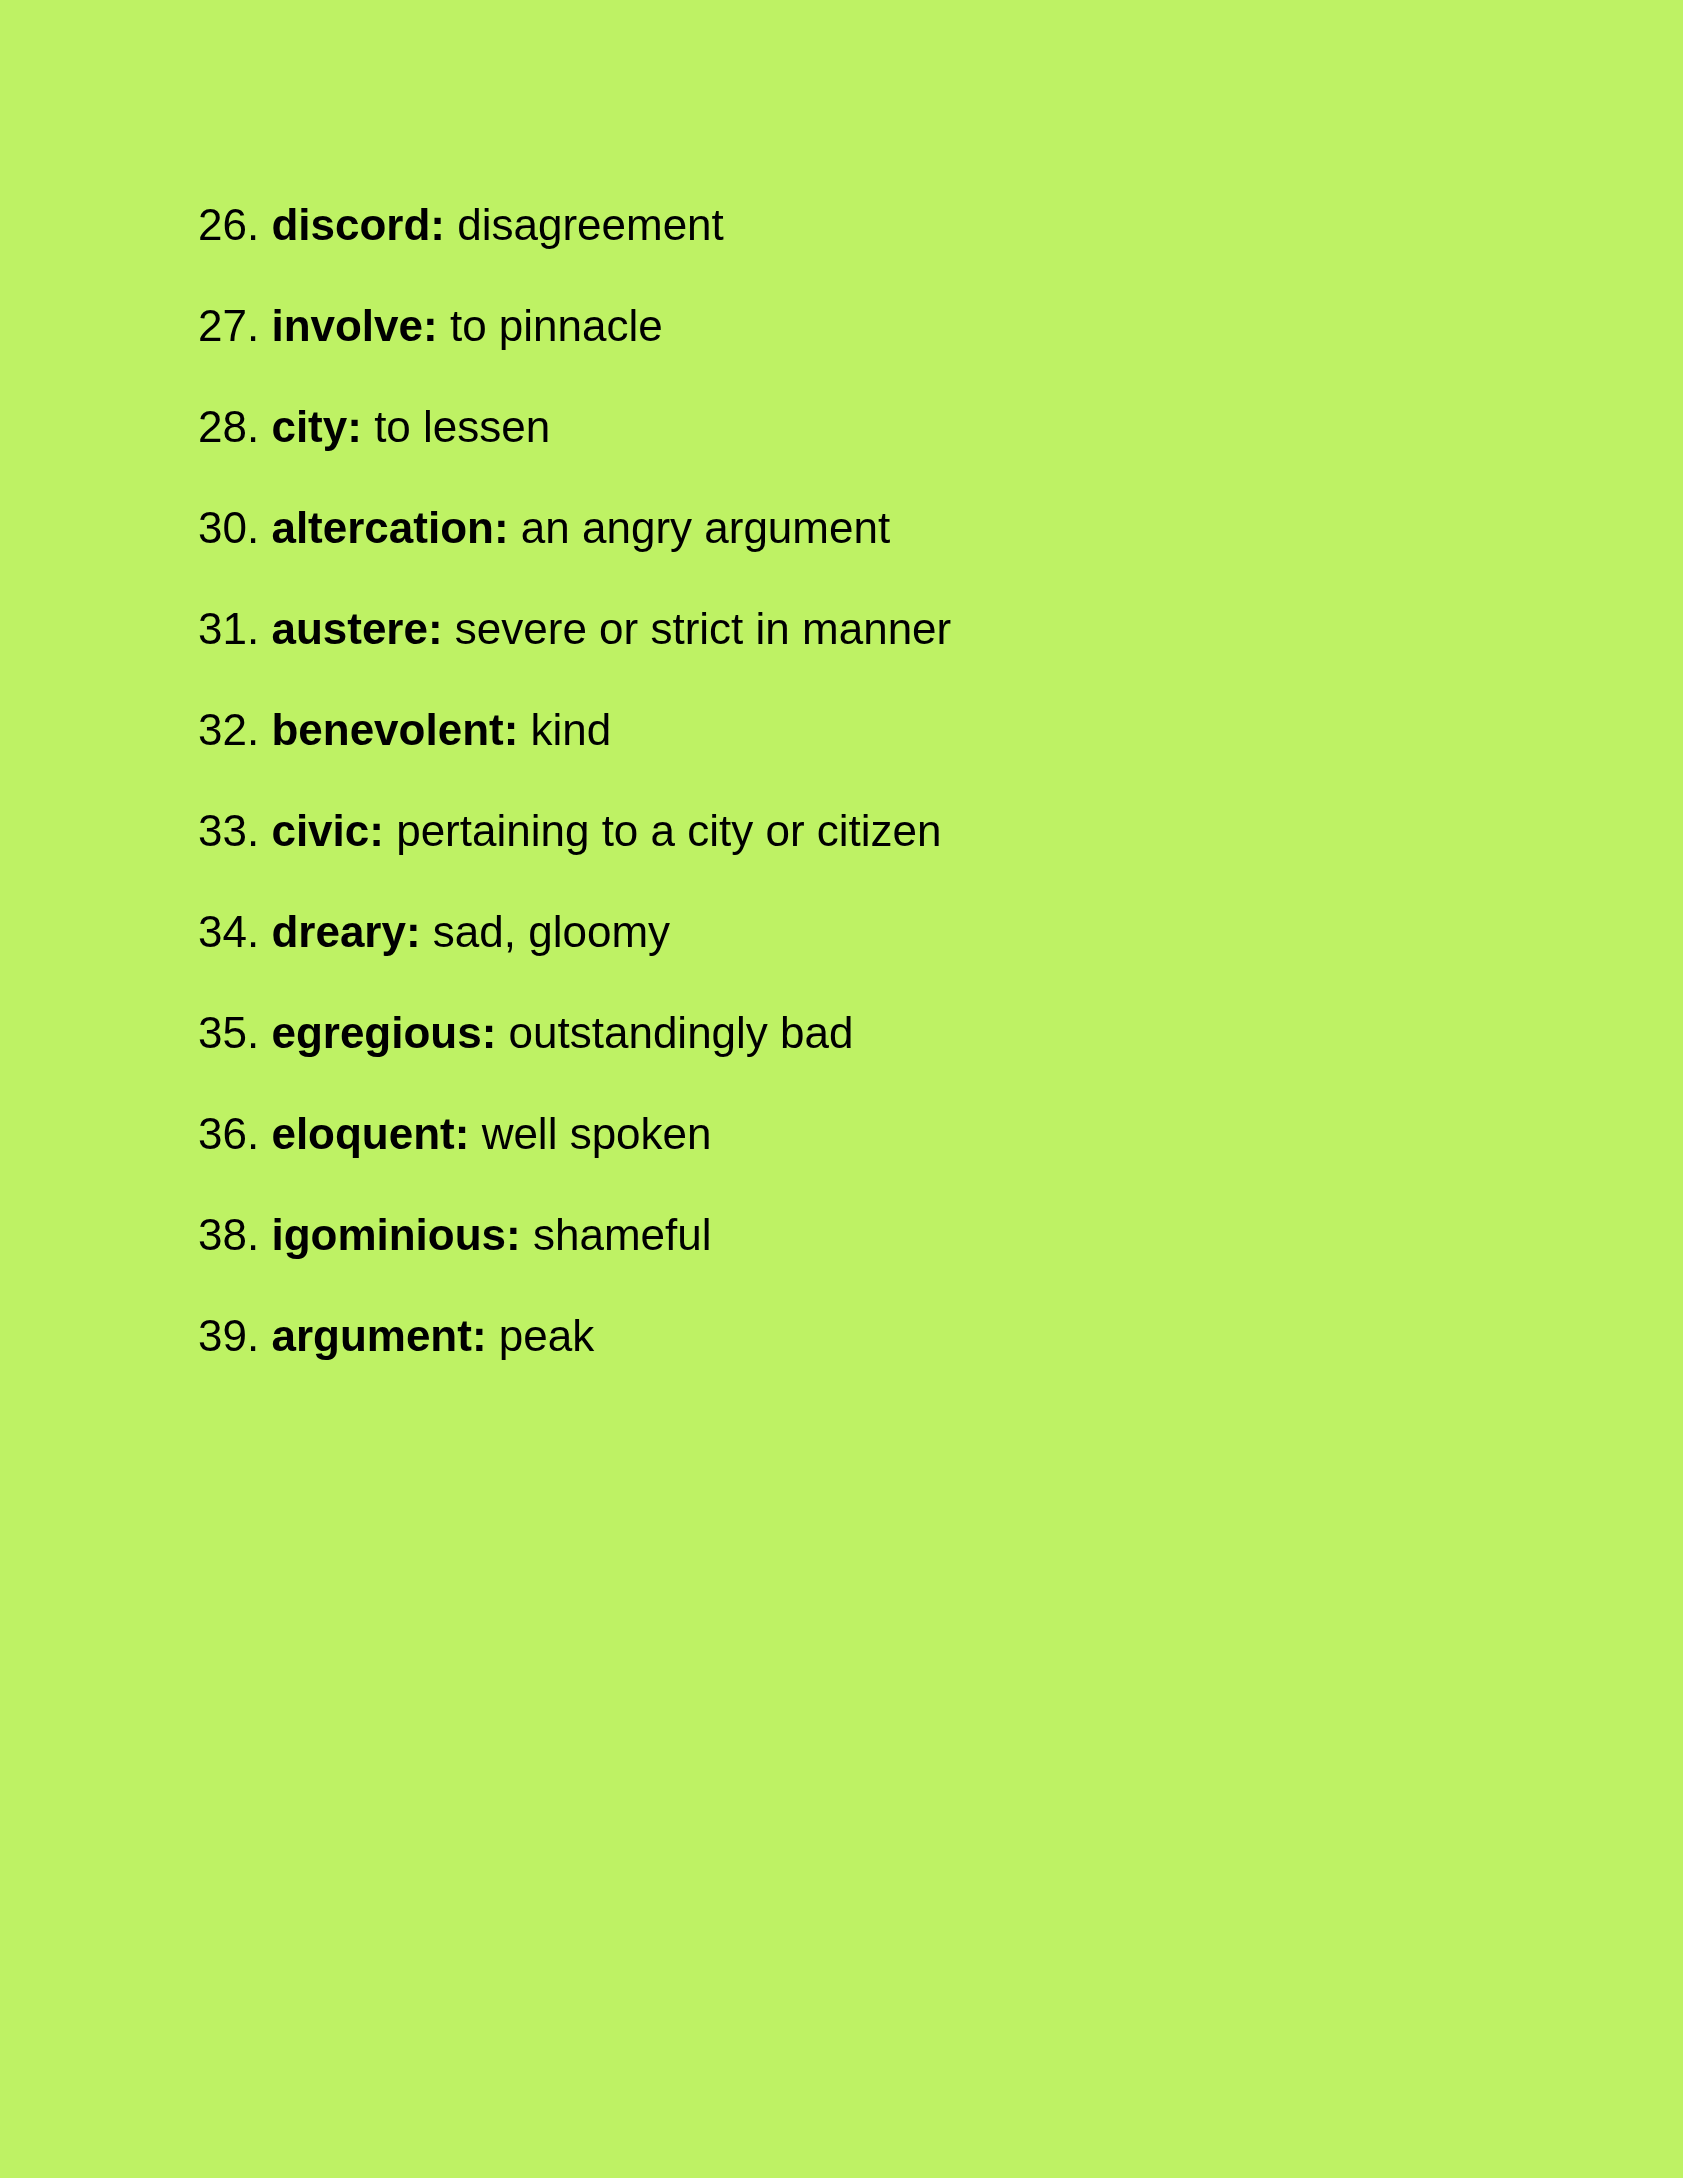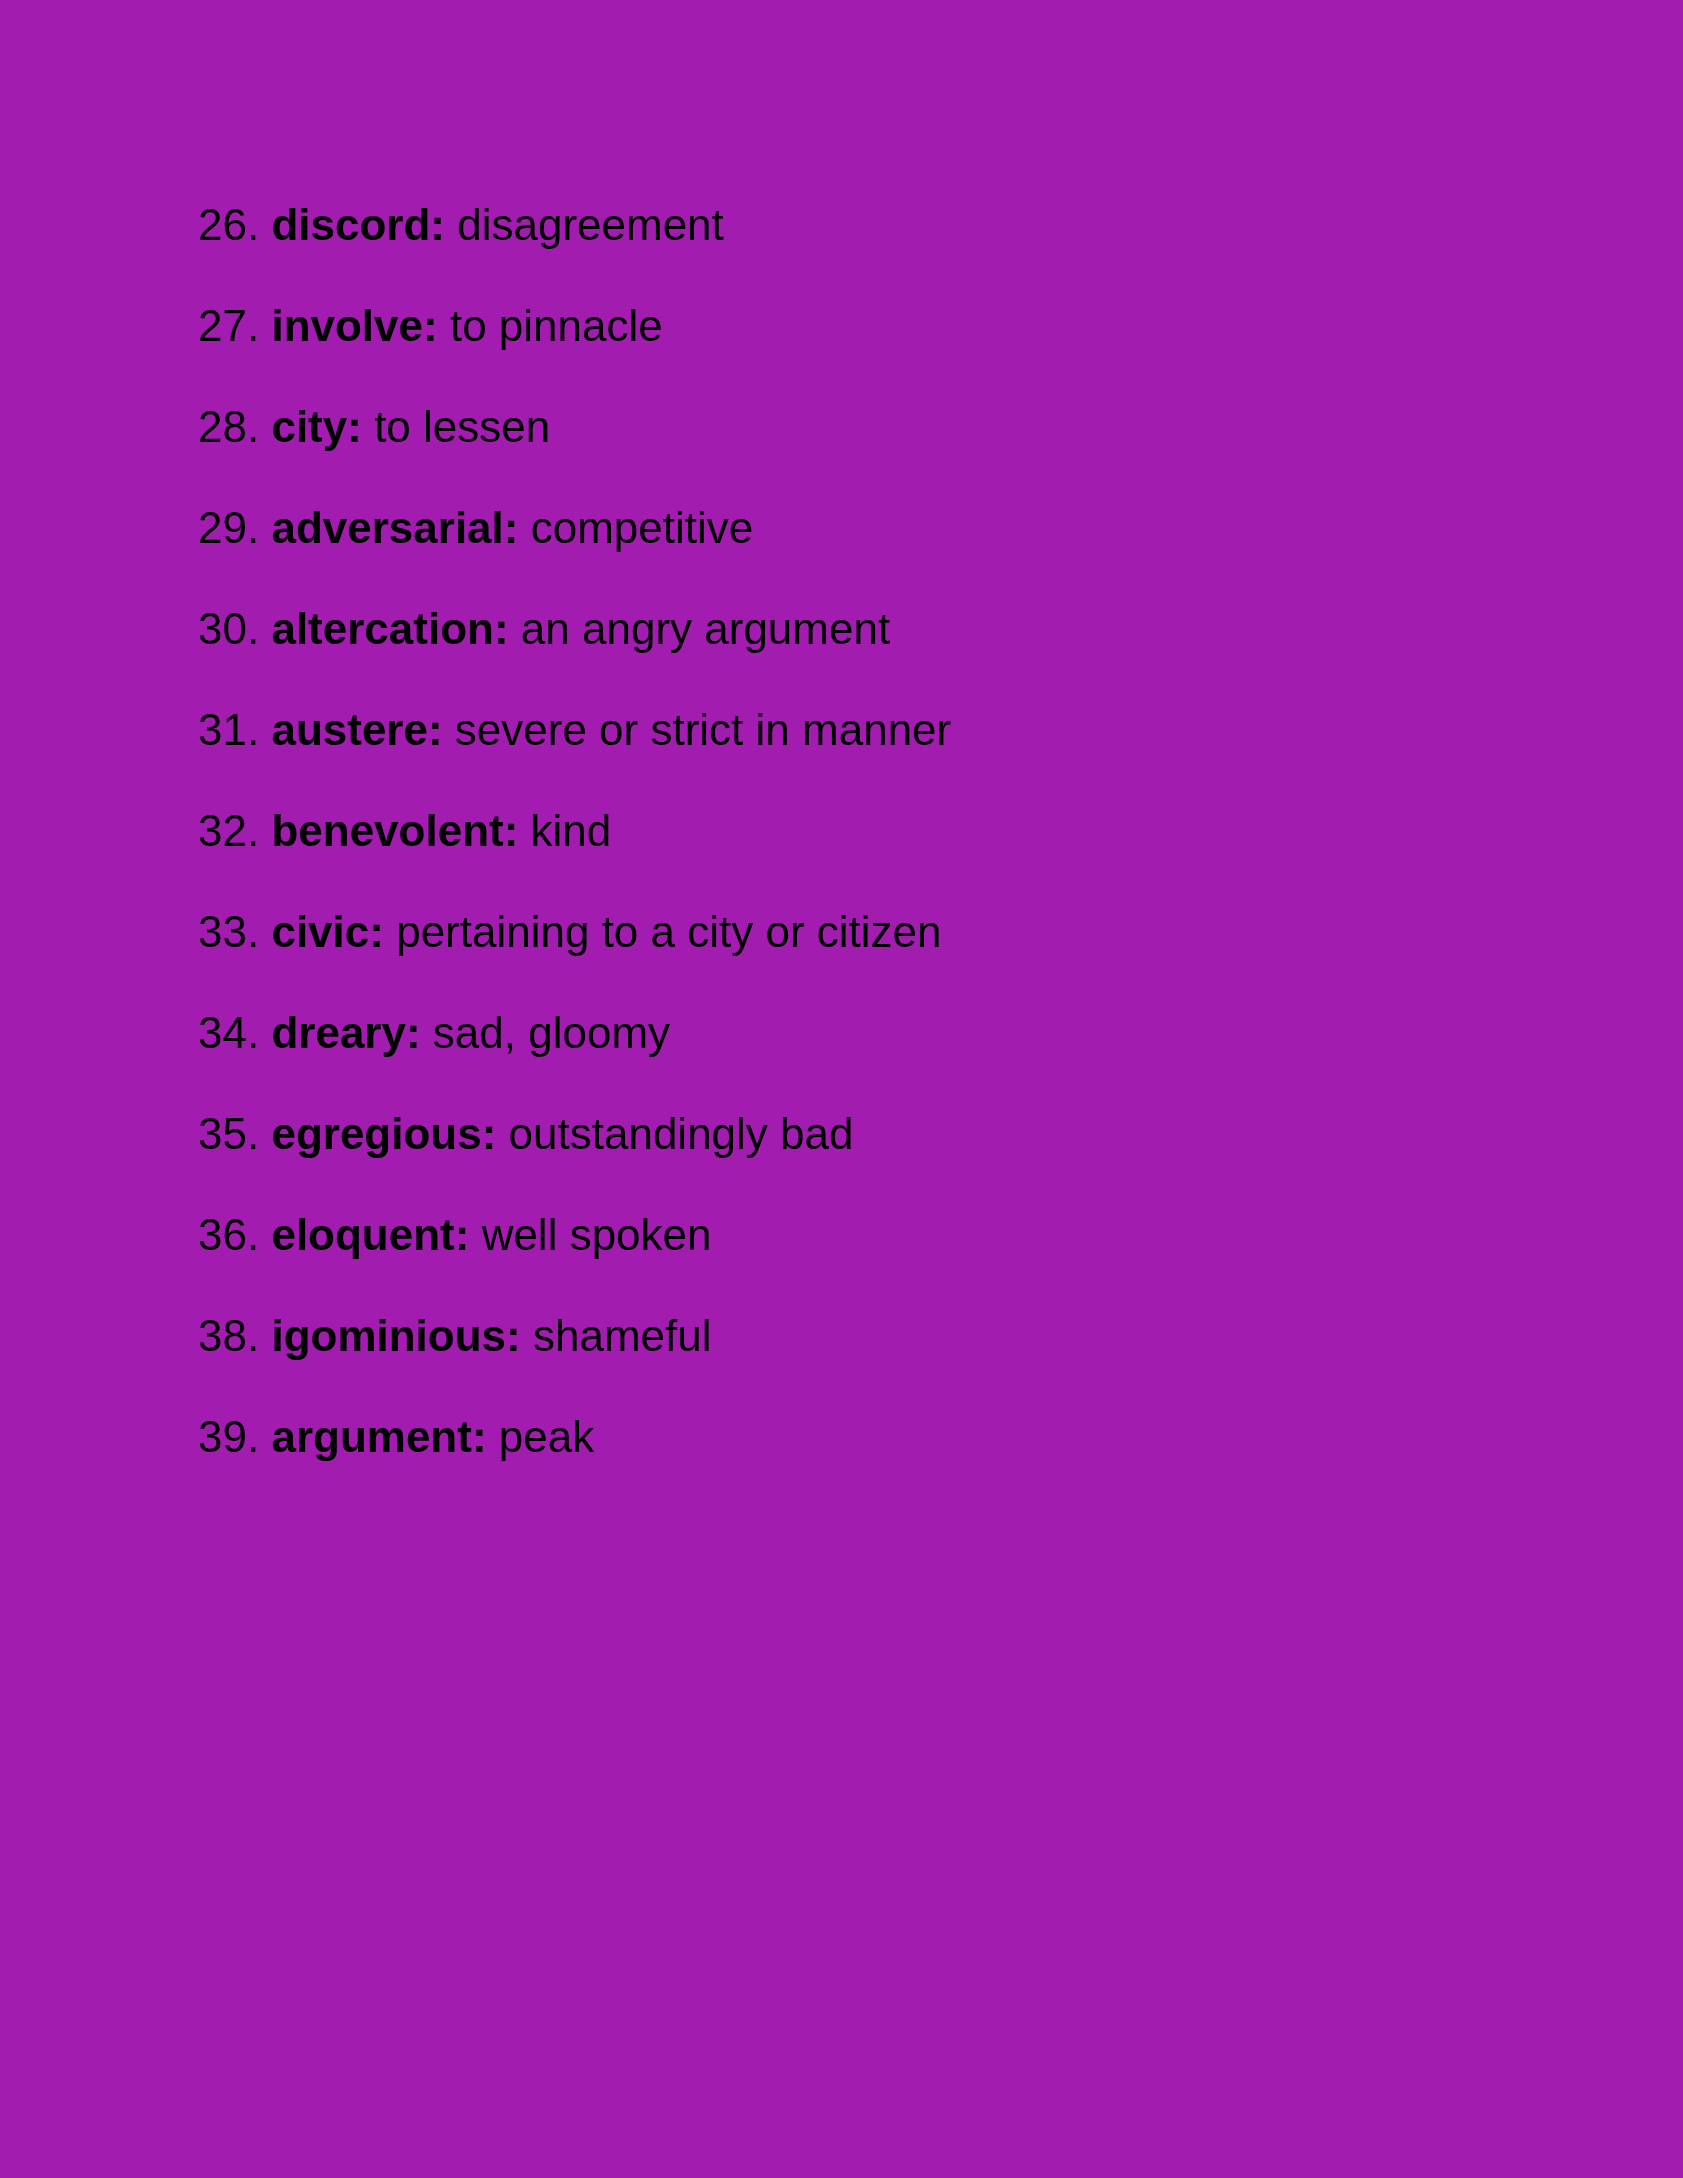--- a/index.html
+++ b/index.html
@@ -1,17 +1,17 @@
 <!DOCTYPE html>
 <html><head>
 <meta charset="utf-8">
 <style>
   html, body { margin: 0; padding: 0; background: #ffffff; }
   body { width: 1683px; height: 2178px; position: relative; overflow: hidden; }
-  .page { position: absolute; left: 0; top: 0; width: 1683px; height: 2178px; background: #a21caf; }
+  .page { position: absolute; left: 0; top: 0; width: 1683px; height: 2178px; background: #bef264; }
   .list { position: absolute; left: 198px; top: 174px; margin: 0; padding: 0; list-style: none; }
   .item {
     font-family: "Liberation Sans", sans-serif;
     font-size: 44px;
     line-height: 101px;
     height: 101px;
     color: #000000;
     white-space: nowrap;
   }
   .num { font-weight: normal; }
@@ -19,21 +19,20 @@
   .def { font-weight: normal; }
 </style>
 </head>
 <body>
 
 <div class="page">
   <ol class="list">
     <li class="item"><span class="num">26.</span> <span class="term">discord:</span> <span class="def">disagreement</span></li>
     <li class="item"><span class="num">27.</span> <span class="term">involve:</span> <span class="def">to pinnacle</span></li>
     <li class="item"><span class="num">28.</span> <span class="term">city:</span> <span class="def">to lessen</span></li>
-    <li class="item"><span class="num">29.</span> <span class="term">adversarial:</span> <span class="def">competitive</span></li>
     <li class="item"><span class="num">30.</span> <span class="term">altercation:</span> <span class="def">an angry argument</span></li>
     <li class="item"><span class="num">31.</span> <span class="term">austere:</span> <span class="def">severe or strict in manner</span></li>
     <li class="item"><span class="num">32.</span> <span class="term">benevolent:</span> <span class="def">kind</span></li>
     <li class="item"><span class="num">33.</span> <span class="term">civic:</span> <span class="def">pertaining to a city or citizen</span></li>
     <li class="item"><span class="num">34.</span> <span class="term">dreary:</span> <span class="def">sad, gloomy</span></li>
     <li class="item"><span class="num">35.</span> <span class="term">egregious:</span> <span class="def">outstandingly bad</span></li>
     <li class="item"><span class="num">36.</span> <span class="term">eloquent:</span> <span class="def">well spoken</span></li>
     <li class="item"><span class="num">38.</span> <span class="term">igominious:</span> <span class="def">shameful</span></li>
     <li class="item"><span class="num">39.</span> <span class="term">argument:</span> <span class="def">peak</span></li>
   </ol>

